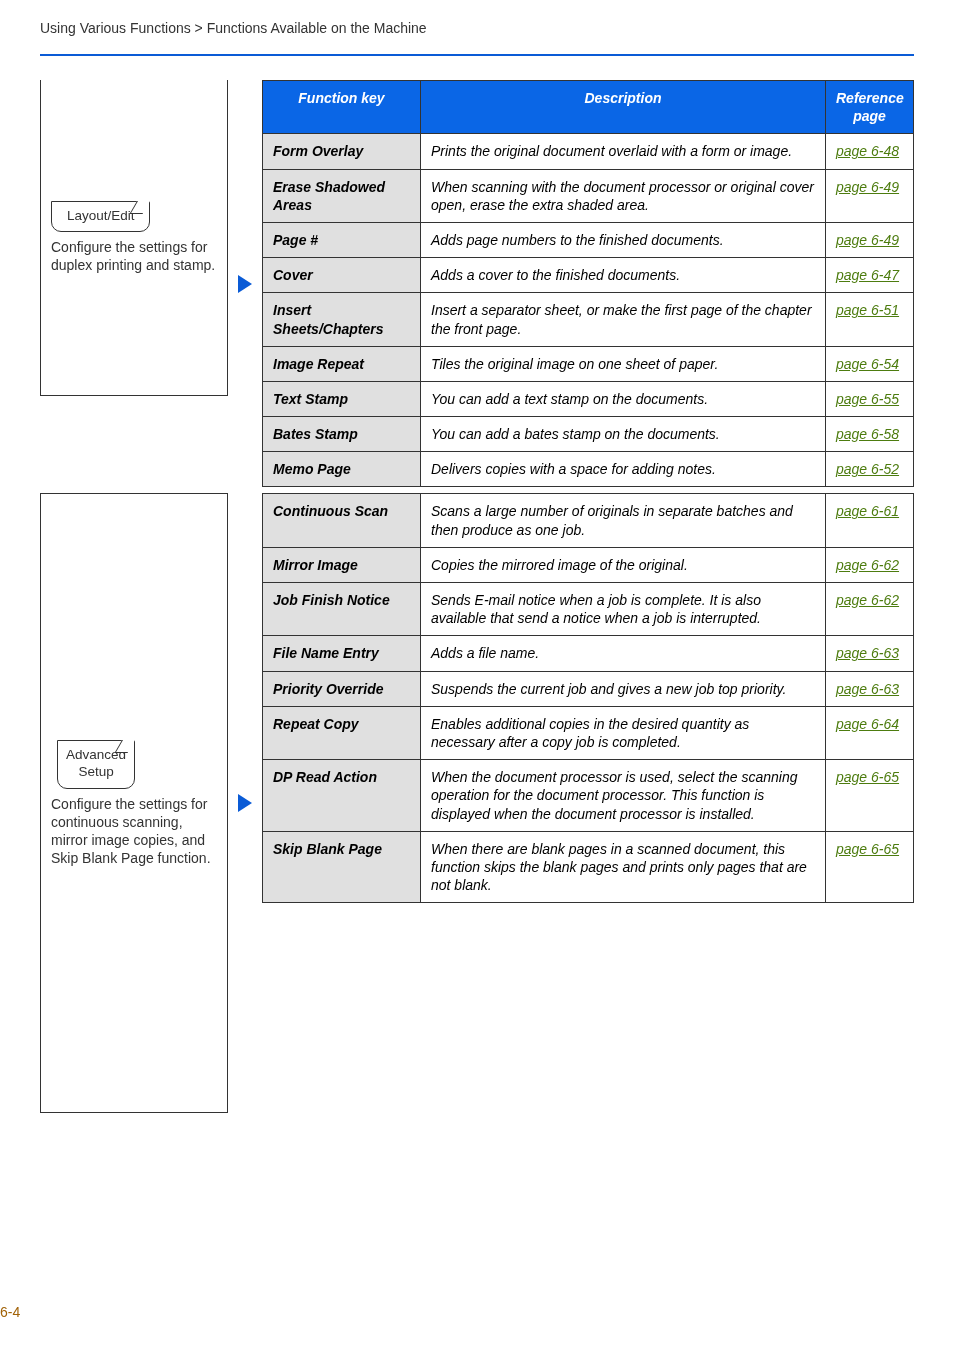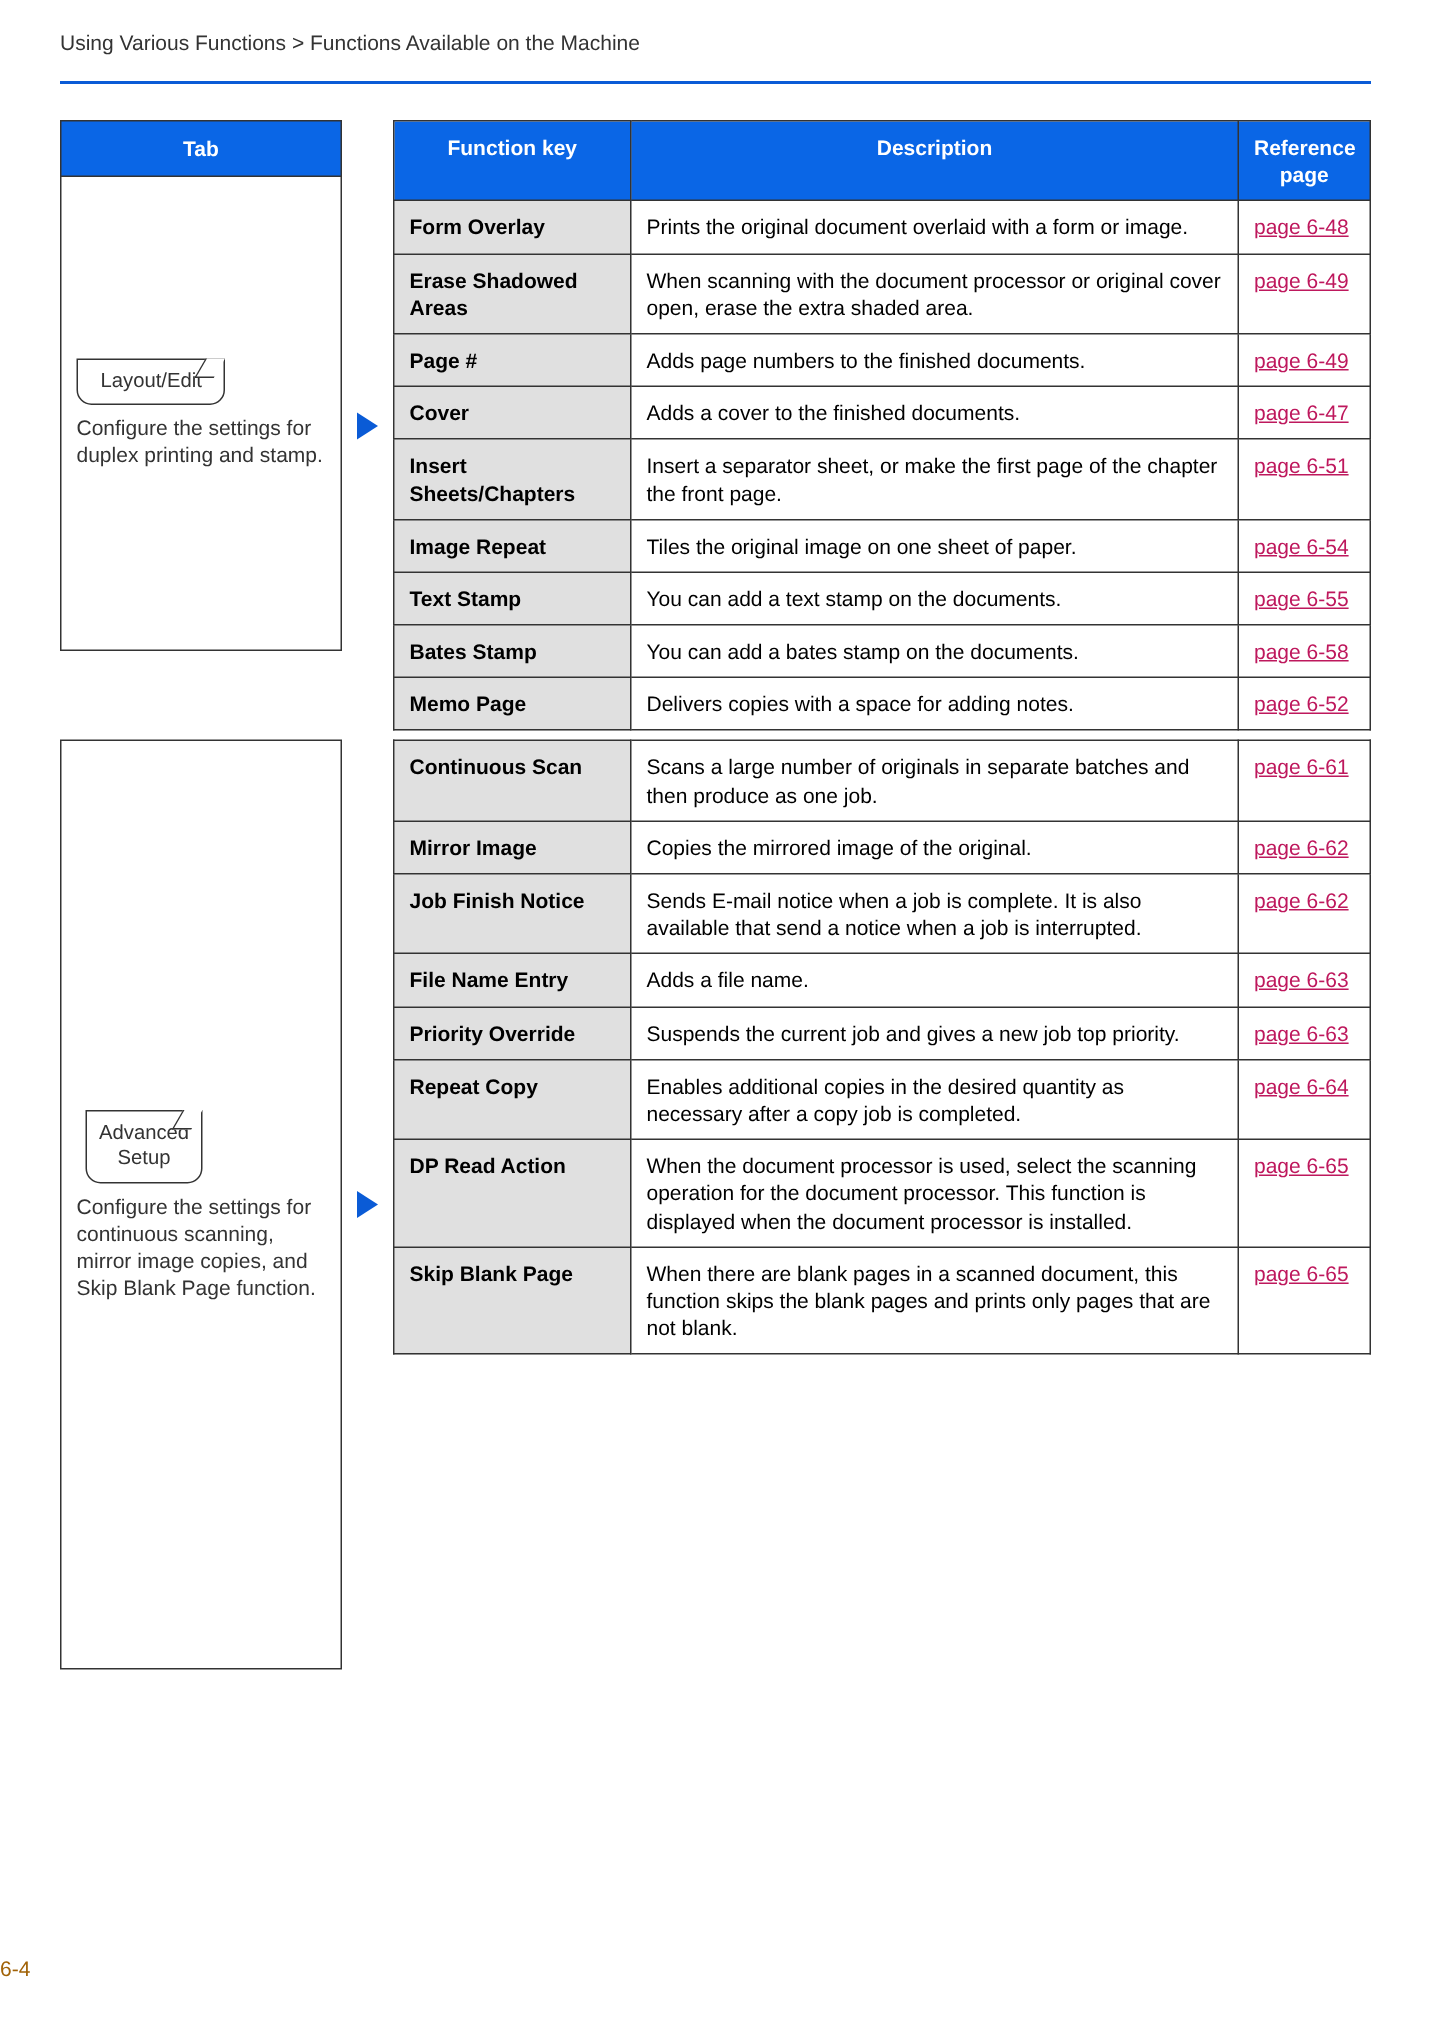--- a/index.html
+++ b/index.html
@@ -100,20 +100,21 @@
     border-left: 1px solid #333;
     border-bottom: 1px solid #333;
     transform: skewX(-30deg);
     transform-origin: top right;
   }
 
   table.fx {
     width: 100%;
     border-collapse: collapse;
     table-layout: fixed;
+    font-style: italic;
   }
   table.fx th, table.fx td {
     border: 1px solid #333;
     padding: 8px 10px;
     vertical-align: top;
     font-size: 14px;
     line-height: 1.3;
   }
   table.fx th {
     background: #0a66e6;
@@ -130,21 +131,21 @@
     background: #fff;
   }
   table.fx td.ref {
     width: 88px;
     text-align: left;
     background: #fff;
   }
   table.fx th.ref-h { width: 88px; }
   table.fx th.fn-h { width: 158px; }
   a.pg {
-    color: #be185d;
+    color: #4d7c0f;
     text-decoration: underline;
   }
   .pgnum {
     position: absolute;
     bottom: 30px;
     left: 0;
     width: 100%;
     text-align: left;
     font-size: 14px;
     color: #a16207;
@@ -154,21 +155,20 @@
 <body>
 
 <div class="page">
   <div class="breadcrumb">Using Various Functions &gt; Functions Available on the Machine</div>
   <div class="hrule"></div>
 
   <div class="content">
 
     <div class="row">
       <div class="left-col">
-        <div class="tab-header">Tab</div>
         <div class="tab-body tall1">
           <div>
             <span class="tab-chip">Layout/Edit</span>
           </div>
           <div>Configure the settings for duplex printing and stamp.</div>
         </div>
       </div>
       <div class="arrow-col">
         <svg width="18" height="22" viewBox="0 0 18 22">
           <polygon points="2,2 16,11 2,20" fill="#0a5bd6"></polygon>

